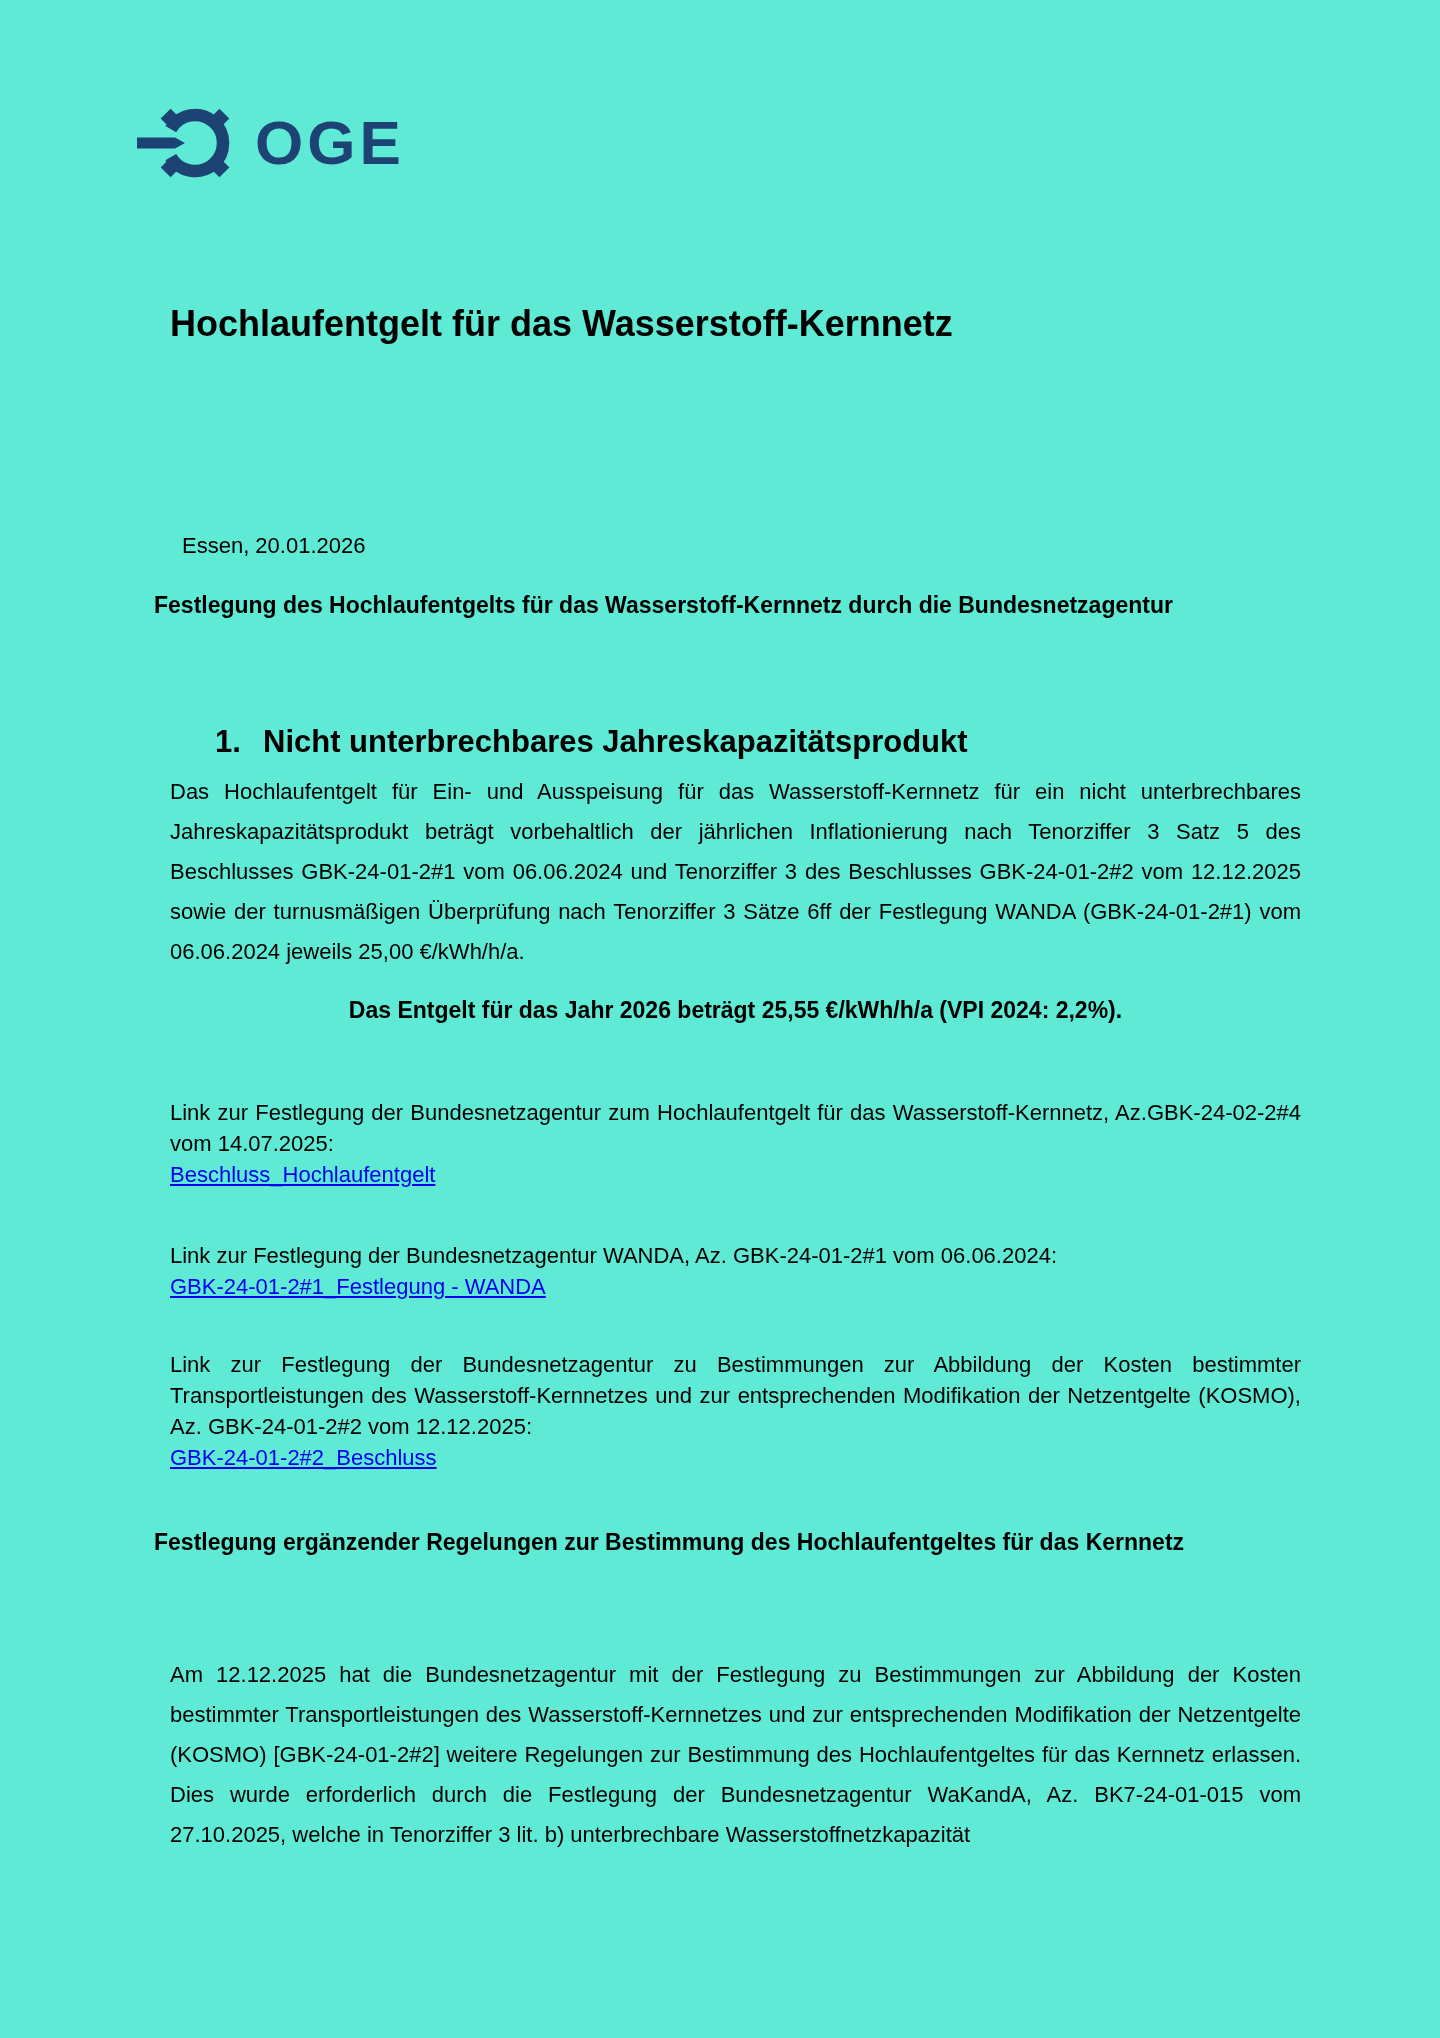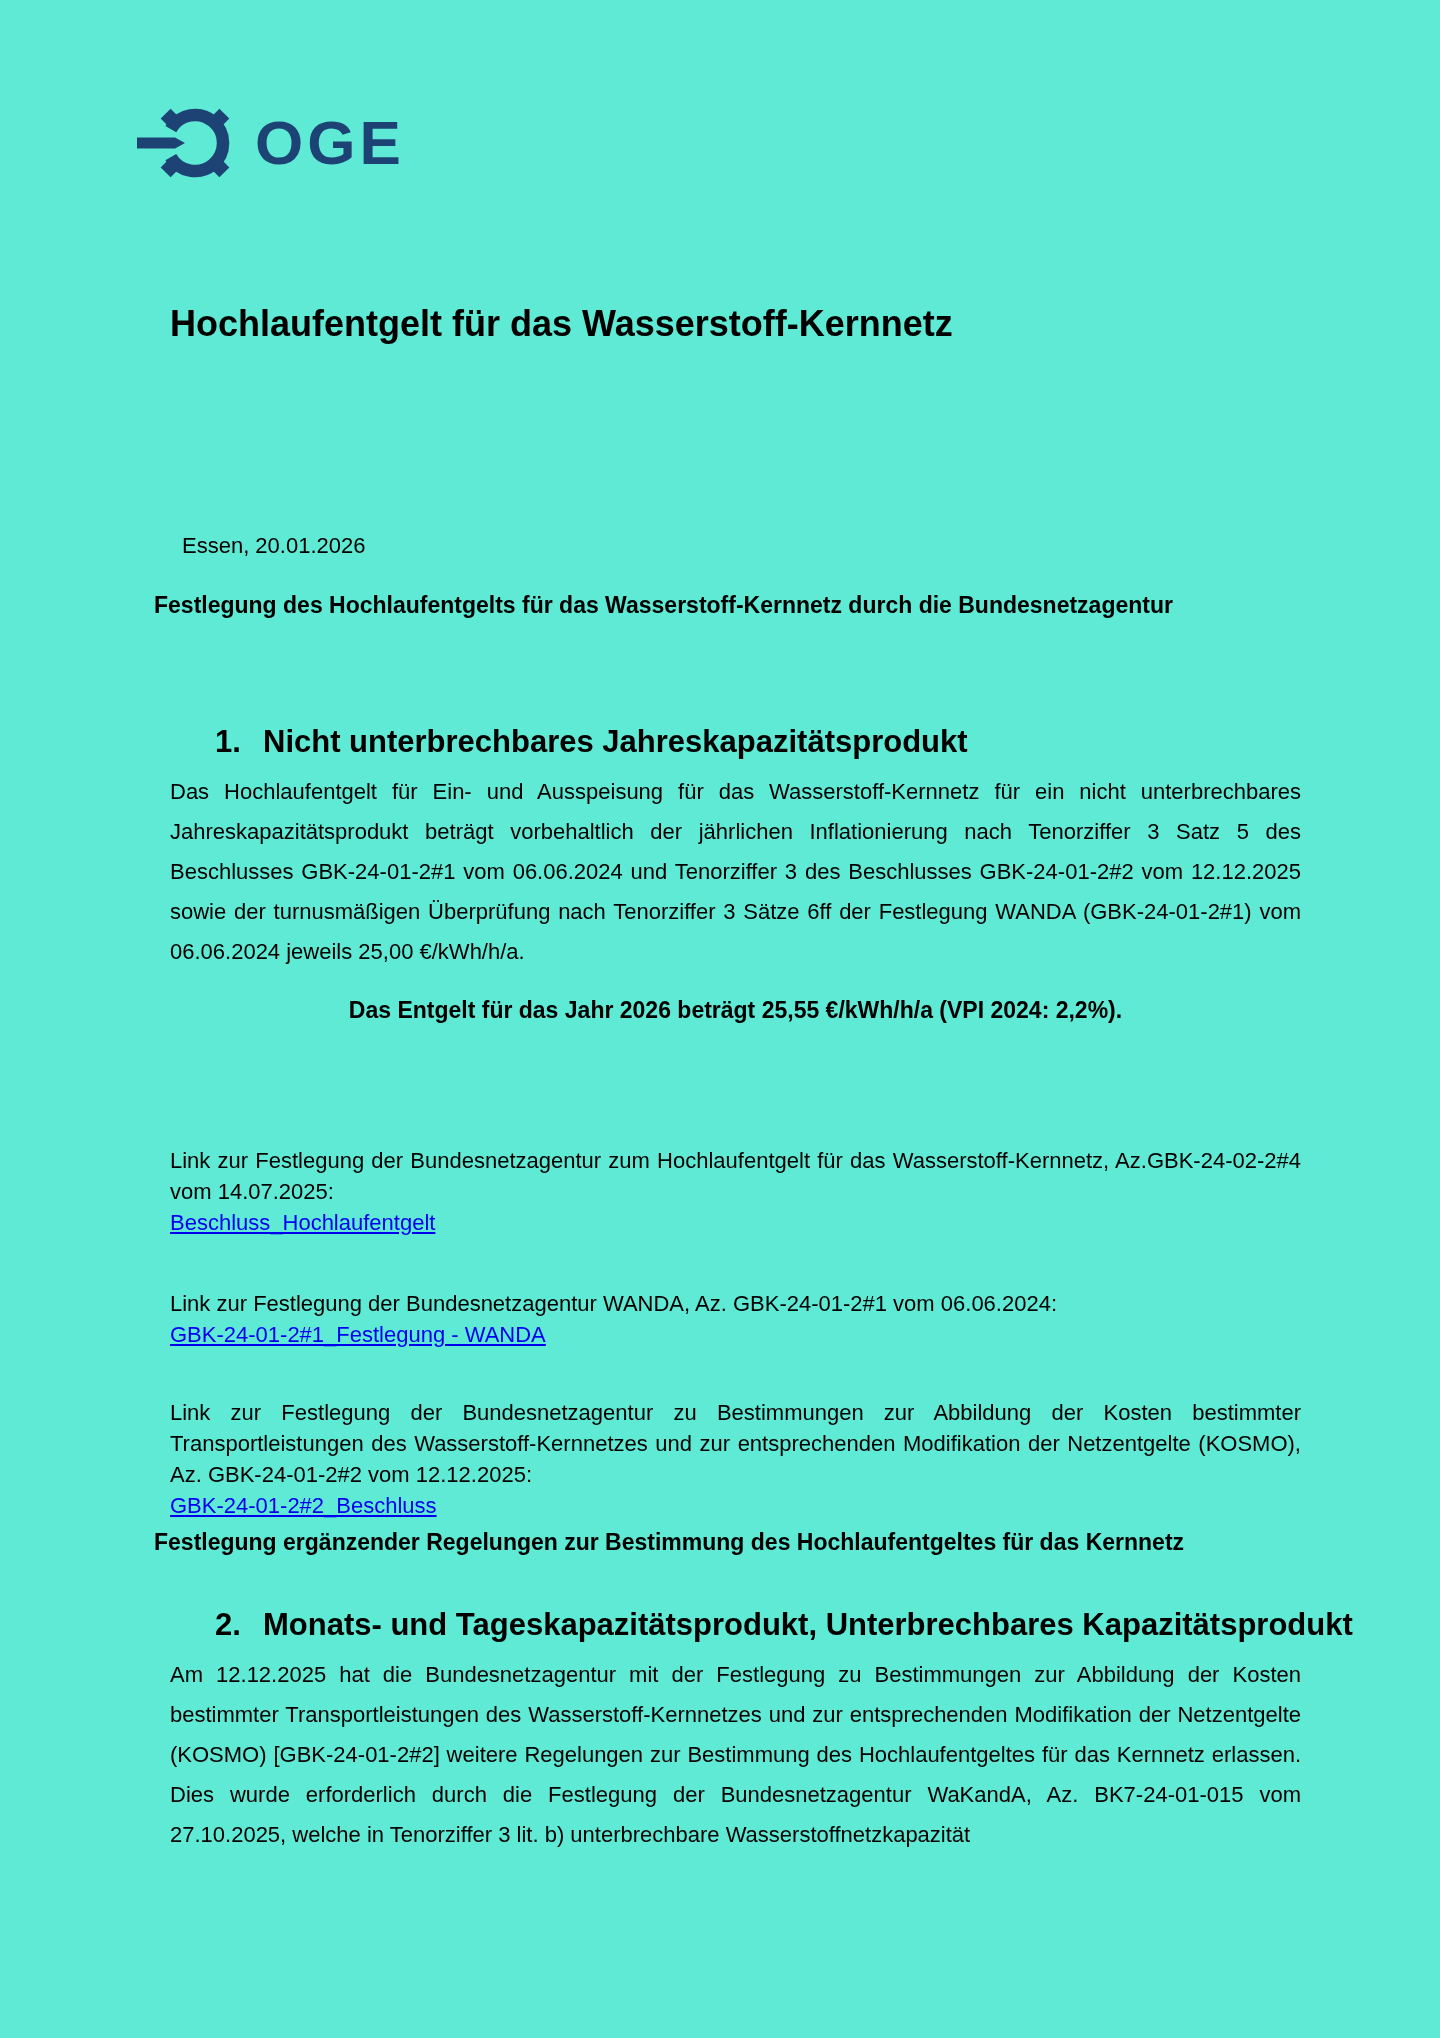--- a/index.html
+++ b/index.html
@@ -107,21 +107,20 @@
     font-size: 23px;
     font-weight: 700;
     text-align: center;
     line-height: 30px;
   }
 
   .link-block {
     position: absolute;
     left: 170px;
     width: 1131px;
-    margin-top: 48px;
   }
   .link-block p {
     margin: 0;
     font-size: 22px;
     line-height: 31px;
     text-align: justify;
   }
   .link-block a {
     display: inline-block;
     font-size: 22px;
@@ -177,19 +176,16 @@
     <a href="#">GBK-24-01-2#1_Festlegung - WANDA</a>
   </div>
 
   <div class="link-block lb-3">
     <p>Link zur Festlegung der Bundesnetzagentur zu Bestimmungen zur Abbildung der Kosten bestimmter Transportleistungen des Wasserstoff-Kernnetzes und zur entsprechenden Modifikation der Netzentgelte (KOSMO), Az. GBK-24-01-2#2 vom 12.12.2025:</p>
     <a href="#">GBK-24-01-2#2_Beschluss</a>
   </div>
 
   <h2 class="subject subject-2">Festlegung ergänzender Regelungen zur Bestimmung des Hochlaufentgeltes für das Kernnetz</h2>
 
-  <div class="list-item item-2">
-    <span class="num">2.</span><span>Monats- und Tageskapazitätsprodukt, Unterbrechbares Kapazitätsprodukt</span>
-  </div>
 
   <p class="body-para para-2">Am 12.12.2025 hat die Bundesnetzagentur mit der Festlegung zu Bestimmungen zur Abbildung der Kosten bestimmter Transportleistungen des Wasserstoff-Kernnetzes und zur entsprechenden Modifikation der Netzentgelte (KOSMO) [GBK-24-01-2#2] weitere Regelungen zur Bestimmung des Hochlaufentgeltes für das Kernnetz erlassen. Dies wurde erforderlich durch die Festlegung der Bundesnetzagentur WaKandA, Az. BK7-24-01-015 vom 27.10.2025, welche in Tenorziffer 3 lit. b) unterbrechbare Wasserstoffnetzkapazität</p>
 
 </div>
 
 </body></html>

